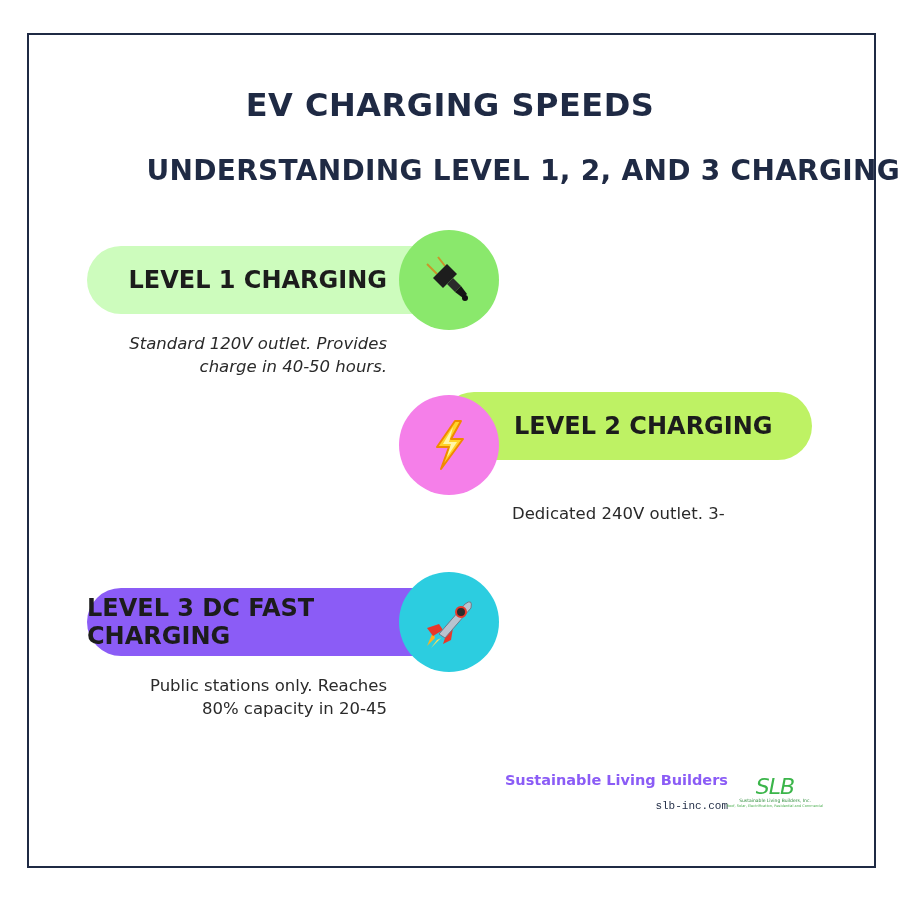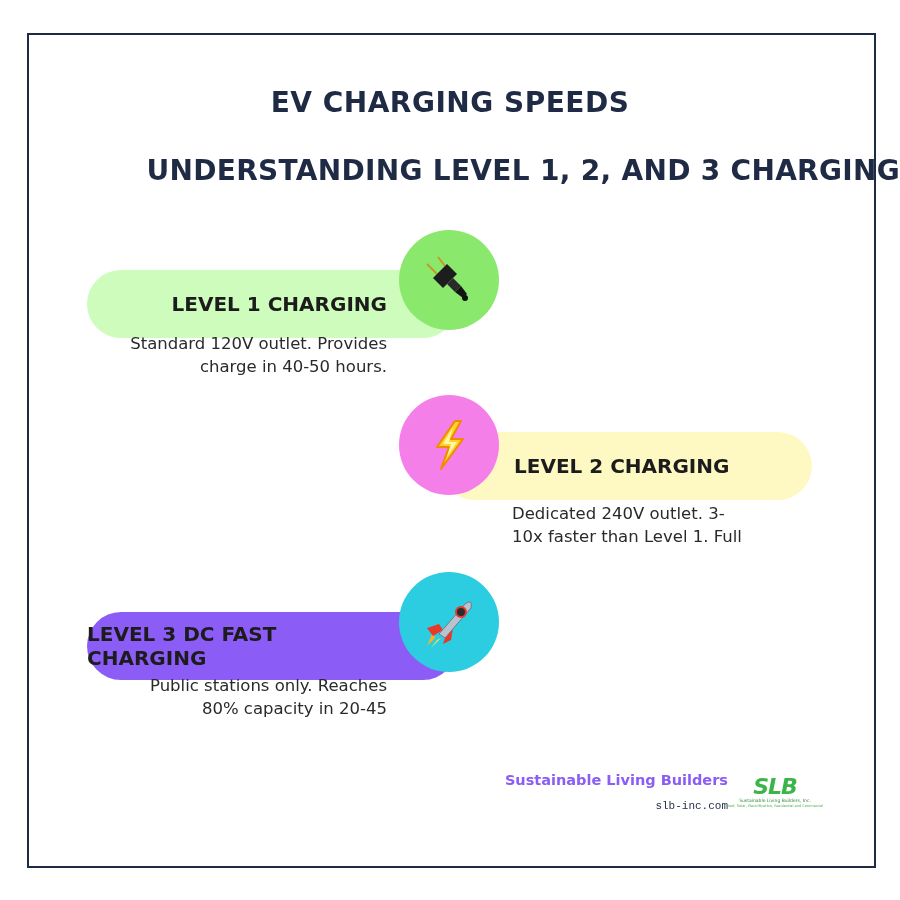--- a/index.html
+++ b/index.html
@@ -6,35 +6,34 @@
     html, body { width: 900px; height: 900px; background: #ffffff; overflow: hidden; }
     body { position: relative; font-family: "DejaVu Sans", "Liberation Sans", sans-serif; color: #1f1f1f; }
 
     .frame {
       position: absolute; left: 27px; top: 33px; width: 849px; height: 835px;
       border: 2.5px solid #1f2a44;
     }
 
     .title {
       position: absolute; left: 0; top: 86px; width: 900px; text-align: center;
-      font-family: "DejaVu Sans", sans-serif; font-weight: bold; font-size: 28px;
+      font-family: "DejaVu Sans", sans-serif; font-weight: bold; font-size: 32px;
       color: #1f2a44; letter-spacing: 0.5px;
     }
     .subtitle {
       position: absolute; left: 0; top: 154px; width: 900px; text-align: right;
       font-family: "DejaVu Sans", sans-serif; font-size: 28px;
       color: #1f2a44; letter-spacing: 0.3px;
     }
 
     .pill {
       position: absolute; height: 68px; border-radius: 34px;
       display: flex; align-items: center;
-      font-family: "DejaVu Sans", sans-serif; font-weight: bold; font-size: 20px;
+      font-family: "DejaVu Sans", sans-serif; font-weight: bold; font-size: 24px;
       color: #1c1c1c;
-      margin-top: 24px;
     }
     .pill.left { justify-content: flex-end; padding-right: 34px; }
     .pill.right { justify-content: flex-start; padding-left: 66px; }
 
     .circle {
       position: absolute; width: 100px; height: 100px; border-radius: 50%;
       display: flex; align-items: center; justify-content: center;
     }
 
     .desc {
@@ -50,21 +49,21 @@
     }
     .brand-url {
       position: absolute; right: 172px; top: 800px;
       font-family: Liberation Mono, monospace; font-size: 11px; color: #1f2a44;
     }
     .logo {
       position: absolute; left: 742px; top: 776px; width: 66px; height: 40px;
       display: flex; flex-direction: column; align-items: center;
     }
     .logo-mark {
-      font-family: "DejaVu Sans", sans-serif; font-weight: bold; font-size: 22px; line-height: 22px;
+      font-family: "DejaVu Sans", sans-serif; font-weight: normal; font-size: 22px; line-height: 22px;
       color: #3bb54a; letter-spacing: -1px; font-style: italic;
     }
     .logo-sub {
       font-family: "DejaVu Sans", sans-serif; font-size: 4.5px; color: #2e8b3a; line-height: 6px; white-space: nowrap;
     }
     .logo-tag {
       font-family: "DejaVu Sans", sans-serif; font-size: 3.5px; color: #4caf50; line-height: 5px; white-space: nowrap;
     }
   </style>
 </head>
@@ -81,37 +80,36 @@
 <div class="circle" style="left:399px; top:230px; background:#8ae86c;">
   <svg width="56" height="56" viewBox="0 0 56 56">
     <line x1="16" y1="22" x2="6" y2="12" stroke="#c9962a" stroke-width="2"></line>
     <line x1="24" y1="14" x2="17" y2="5" stroke="#c9962a" stroke-width="2"></line>
     <polygon points="12,26 26,12 36,22 22,36" fill="#1d1d1d"></polygon>
     <polygon points="26,32 32,26 40,34 34,40" fill="#2a2a2a"></polygon>
     <polygon points="34,40 40,34 46,42 42,46" fill="#151515"></polygon>
     <circle cx="44" cy="46" r="3" fill="#111"></circle>
   </svg>
 </div>
-<div class="desc left" style="right:513px; top:332px; width:320px;">
+<div class="desc left" style="right:513px; top:332px; width:320px;font-style:italic;">
   <div>Standard 120V outlet. Provides</div>
   <div>charge in 40-50 hours.</div>
 </div>
 
-<div class="pill right" style="left:440px; top:408px; width:372px; background:#fef9c3;">
+<div class="pill right" style="left:440px; top:392px; width:372px; background:#bef264;">
   <span style="margin-left:8px;">LEVEL 2 CHARGING</span>
 </div>
 <div class="circle" style="left:399px; top:395px; background:#f57fe9;">
   <svg width="44" height="52" viewBox="0 0 44 52">
     <polygon points="28,2 10,28 22,28 14,50 36,20 24,20 34,2" fill="#ffd42a" stroke="#f08a00" stroke-width="2" stroke-linejoin="round"></polygon>
     <polygon points="26,8 16,25 24,25 20,38 30,23 22,23" fill="#fff6a8"></polygon>
   </svg>
 </div>
 <div class="desc right" style="left:512px; top:502px; width:300px;">
   <div>Dedicated 240V outlet. 3-</div>
-  <div>10x faster than Level 1. Full</div>
 </div>
 
 <div class="pill left" style="left:87px; top:588px; width:370px; background:#8b5cf6;">
   <span style="margin-right:36px;">LEVEL 3 DC FAST CHARGING</span>
 </div>
 <div class="circle" style="left:399px; top:572px; background:#2ccde0;">
   <svg width="56" height="56" viewBox="0 0 56 56">
     <polygon points="14,44 6,52 12,38" fill="#ffb020"></polygon>
     <polygon points="16,46 10,54 20,44" fill="#ffde5a"></polygon>
     <polygon points="18,30 6,34 12,42 22,36" fill="#e8382a"></polygon>

